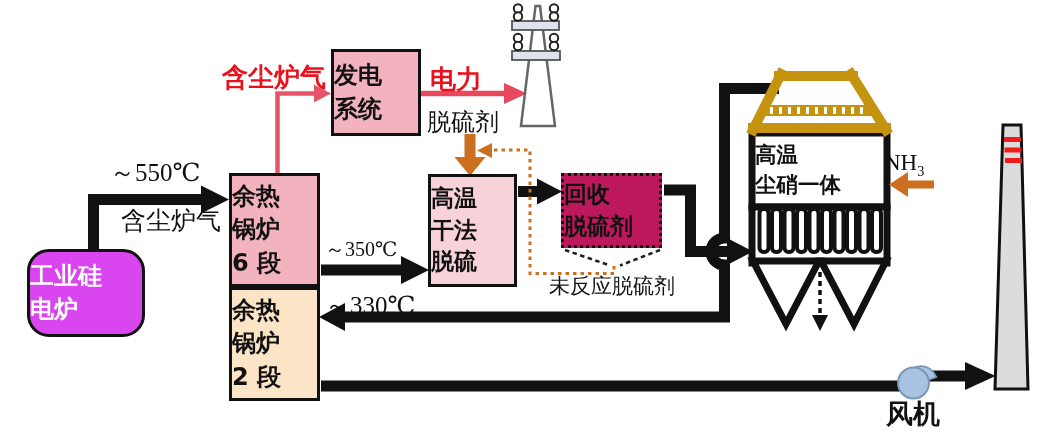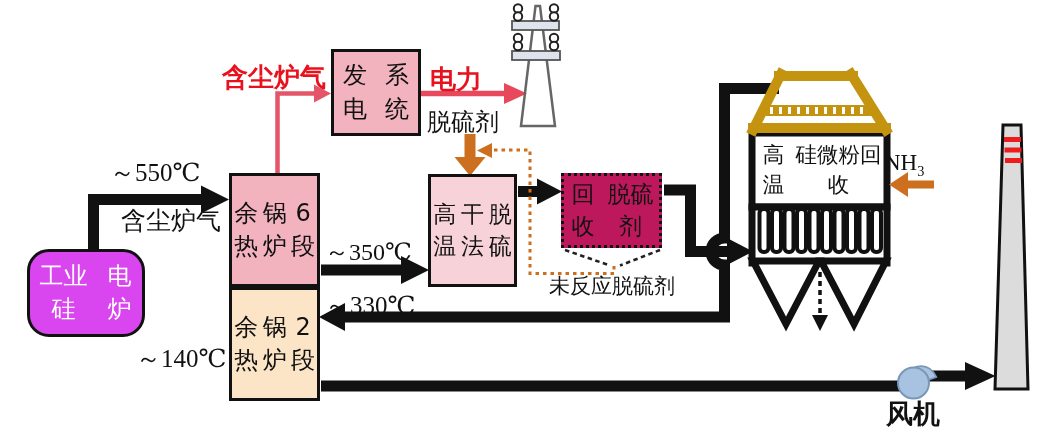--- a/index.html
+++ b/index.html
@@ -2,23 +2,23 @@
 <html><head>
 <meta charset="utf-8">
 <style>
   html,body{margin:0;padding:0;background:#fff;}
   #stage{
     position:relative;width:1055px;height:436px;background:#ffffff;overflow:hidden;
     font-family:"DejaVu Sans","Liberation Sans",sans-serif;
   }
   #flow-svg{position:absolute;left:0;top:0;width:1055px;height:436px;}
   .box{
-    position:absolute;box-sizing:border-box;display:flex;flex-direction:row;
-    align-items:center;justify-content:center;text-align:center;
-    font-weight:normal;color:#111;line-height:1.38;
+    position:absolute;box-sizing:border-box;display:flex;flex-direction:column;
+    align-items:flex-start;justify-content:center;text-align:center;
+    font-weight:bold;color:#111;line-height:1.38;
   }
   .solid-border{border:3.5px solid #111;}
   .lbl{position:absolute;white-space:nowrap;color:#111;}
   .serif{font-family:"Liberation Serif","DejaVu Serif",serif;}
   .red-bold{color:#e8121e;font-weight:bold;}
   sub{font-size:0.62em;}
 </style>
 </head>
 <body>
 
@@ -161,38 +161,37 @@
     <span>脱硫</span>
   </div>
 
   <div class="box" style="left:561px;top:173px;width:101px;height:75px;background:#be185d;border:3px dotted #111;font-size:23px;">
     <span>回收</span>
     <span>脱硫剂</span>
   </div>
 
   <div class="box" style="left:755px;top:136px;width:130px;height:68px;font-size:21.5px;">
     <span>高温</span>
-    <span>硅微粉回收</span>
+    <span>尘硝一体</span>
   </div>
 
   <span class="lbl red-bold" style="left:222px;top:60px;font-size:26px;">含尘炉气</span>
 
   <span class="lbl red-bold" style="left:430px;top:62px;font-size:26px;text-align:center;">电力</span>
 
   <span class="lbl" style="left:427px;top:106px;font-size:24px;">脱硫剂</span>
 
   <span class="lbl serif" style="left:110px;top:156px;font-size:25px;">～550℃</span>
 
   <span class="lbl" style="left:102px;top:204px;font-size:25px;margin-left:19px;">含尘炉气</span>
 
-  <span class="lbl serif" style="left:325px;top:236px;font-size:24px;">～350℃</span>
+  <span class="lbl serif" style="left:325px;top:236px;font-size:20px;">～350℃</span>
 
   <span class="lbl serif" style="left:325px;top:289px;font-size:25px;">～330℃</span>
 
-  <span class="lbl serif" style="left:136px;top:342px;font-size:25px;">～140℃</span>
 
   <span class="lbl" style="left:549px;top:272px;font-size:21px;">未反应脱硫剂</span>
 
   <span class="lbl serif" style="left:884px;top:150px;font-size:23px;font-weight:normal;"><span>NH</span><sub>3</sub></span>
 
 
   <span class="lbl" style="left:886px;top:396px;font-size:27px;font-weight:bold;">风机</span>
 
 </div>
 

